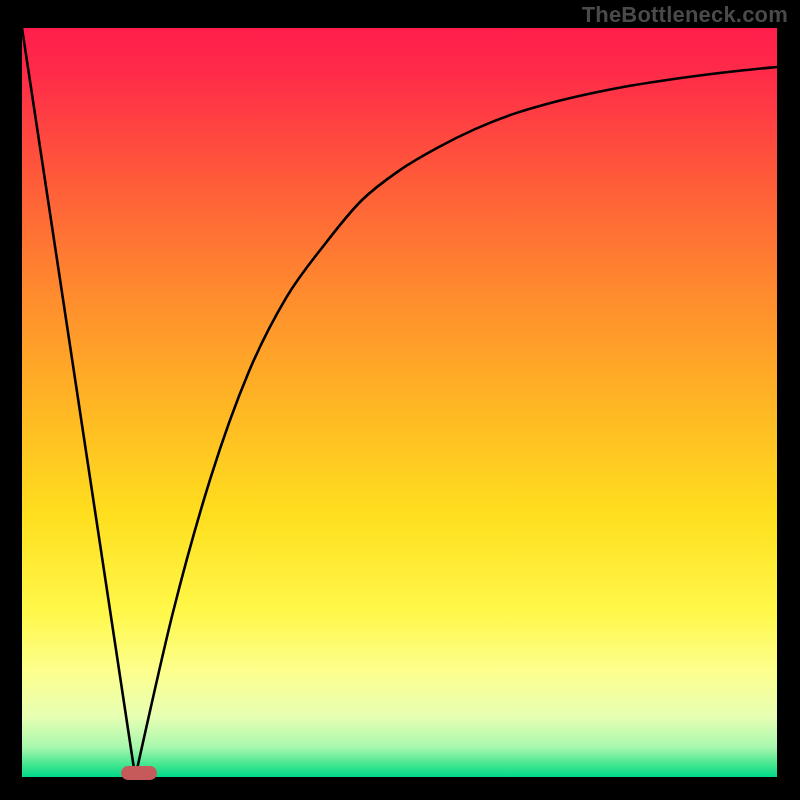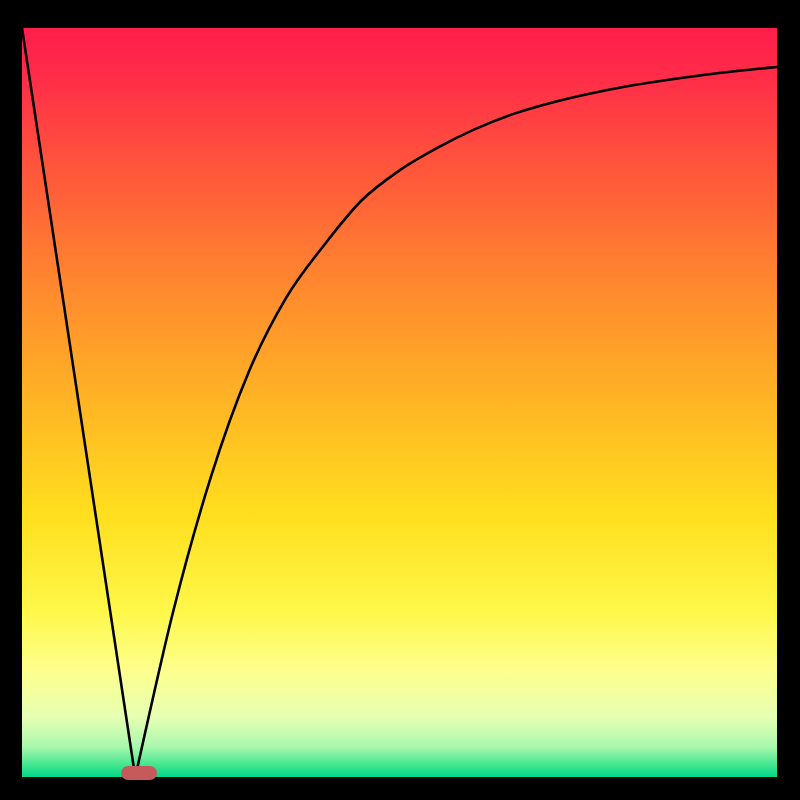--- a/index.html
+++ b/index.html
@@ -54,20 +54,21 @@
     background: #c65a5a;
     border-radius: 8px;
     transform: translate(-50%, -50%);
     z-index: 3;
   }
 </style>
 </head>
 <body>
 
 <div class="frame">
+  <div class="watermark">TheBottleneck.com</div>
 
   <div class="plot-outer">
     <svg class="gradient" viewBox="0 0 755 749" preserveAspectRatio="none">
       <defs>
         <linearGradient id="bgGrad" x1="0" y1="0" x2="0" y2="1">
             <stop offset="0.00%" stop-color="#ff1e4b"></stop>
             <stop offset="6.00%" stop-color="#ff2b49"></stop>
             <stop offset="20.00%" stop-color="#ff5a3a"></stop>
             <stop offset="35.00%" stop-color="#ff8a2e"></stop>
             <stop offset="50.00%" stop-color="#ffb524"></stop>

